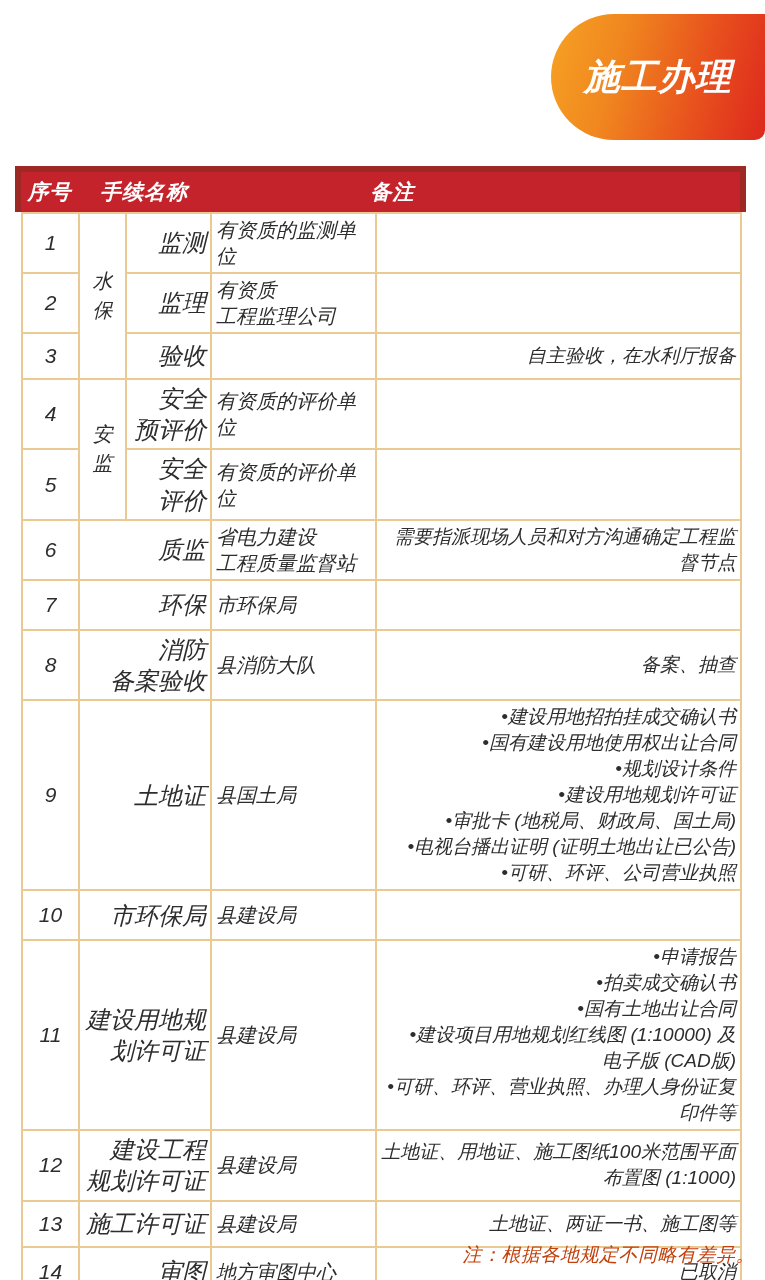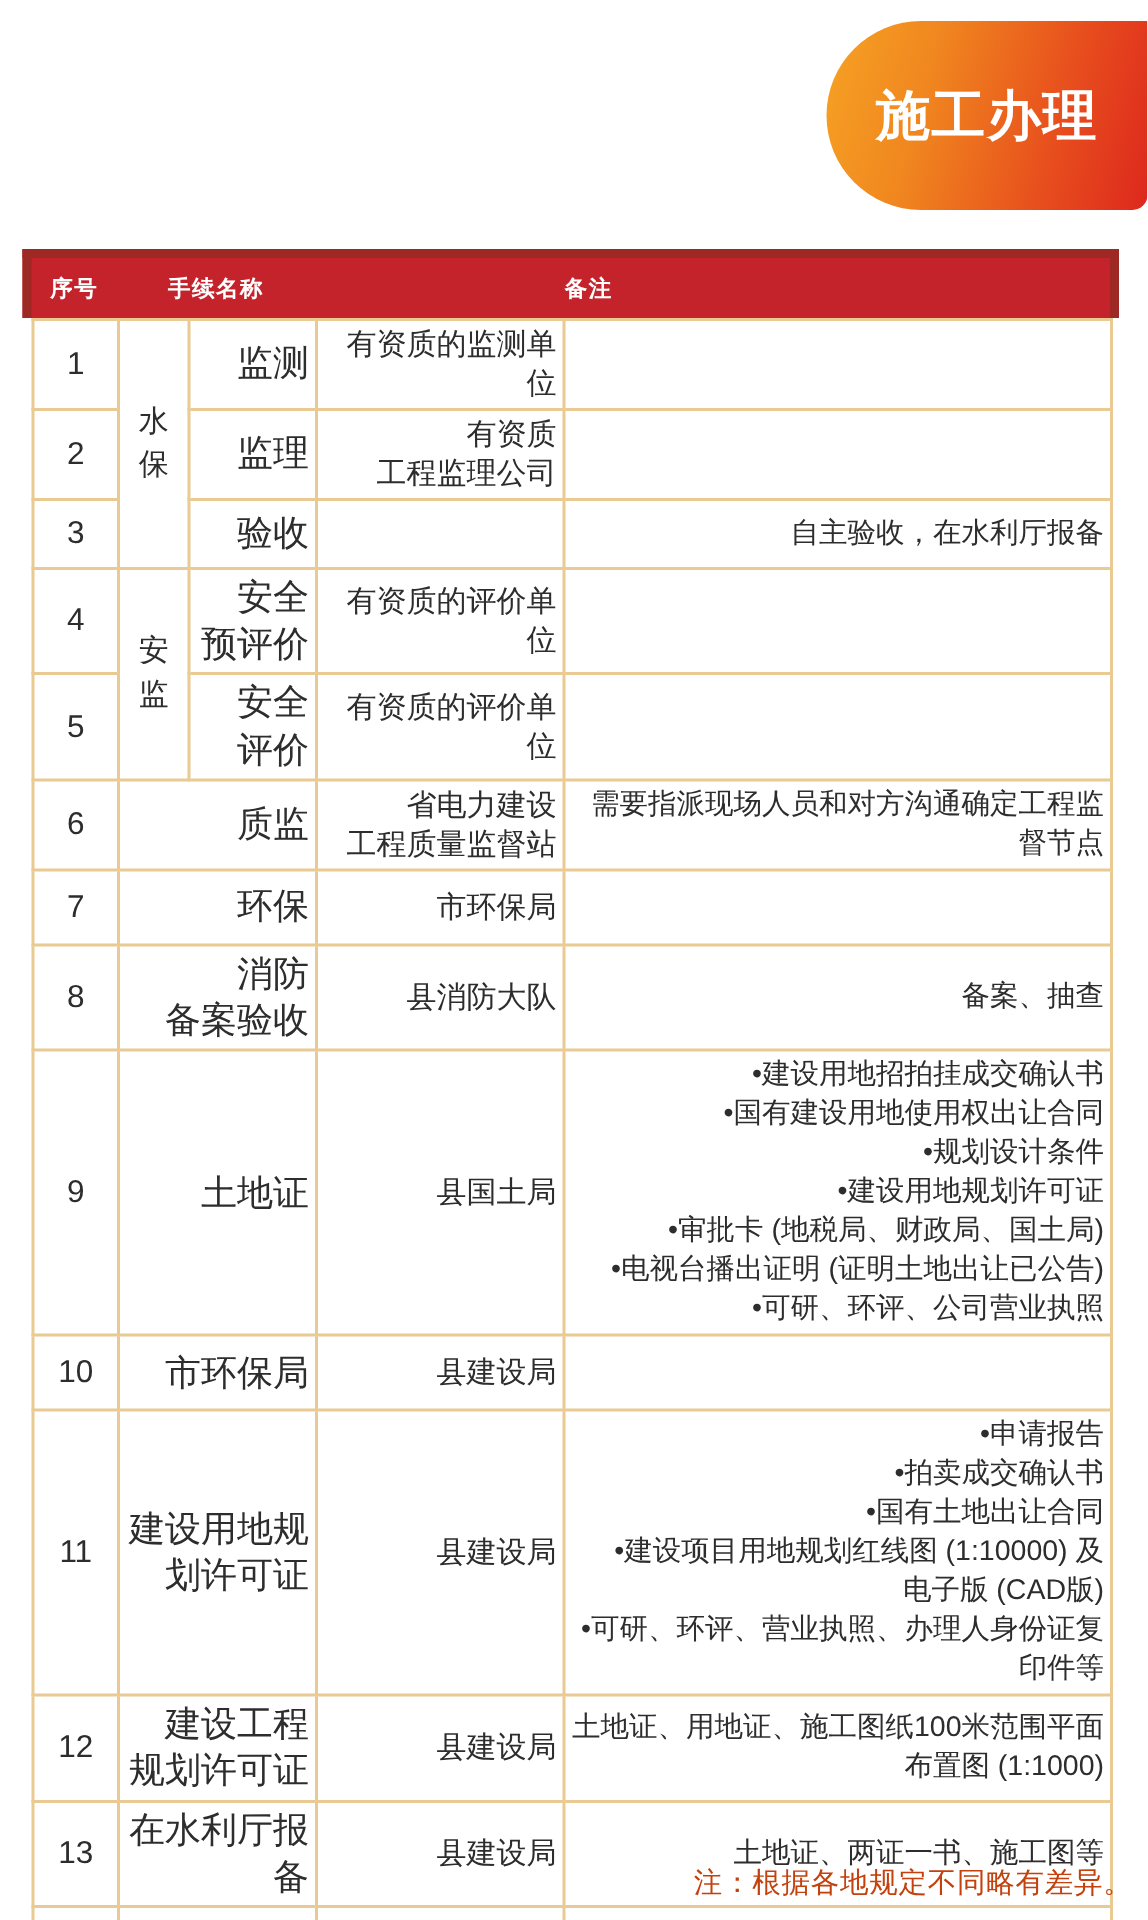--- a/index.html
+++ b/index.html
@@ -7,20 +7,21 @@
     padding: 0;
     background: #ffffff;
     font-family: "Liberation Sans", "DejaVu Sans", sans-serif;
   }
   .page {
     position: relative;
     width: 765px;
     height: 1280px;
     background: #ffffff;
     overflow: hidden;
+    font-style: italic;
   }
 
   
   .badge {
     position: absolute;
     top: 14px;
     right: 0;
     width: 214px;
     height: 126px;
     border-radius: 63px 0 10px 63px;
@@ -48,21 +49,21 @@
     margin: 0 -6px;
     border: 6px solid #9e2823;
     border-bottom: none;
     background: #c4232c;
     height: 40px;
     align-items: center;
   }
   .thead .hcell {
     color: #ffffff;
     font-weight: bold;
-    font-size: 15px;
+    font-size: 21px;
     text-align: center;
     letter-spacing: 1px;
   }
   .h-no     { width: 57px; }
   .h-name   { width: 132px; }
   .h-unit   { width: 165px; }
   .h-remark { width: 365px; }
 
   table.grid {
     width: 719px;
@@ -92,21 +93,21 @@
     word-break: break-all;
     line-height: 1.45;
     text-align: center;
   }
   td.name {
     text-align: right;
     font-size: 24px;
     line-height: 1.3;
   }
   td.unit {
-    text-align: right;
+    text-align: left;
     font-size: 20px;
     line-height: 1.3;
   }
   td.remark {
     text-align: right;
     font-size: 19px;
     line-height: 26px;
     padding: 6px 2px 6px 8px;
     margin-top: 12px;
   }
@@ -235,21 +236,21 @@
         </tr>
         <tr style="height:57px">
           <td class="no">12</td>
           <td class="name" colspan="2">建设工程
 规划许可证</td>
           <td class="unit">县建设局</td>
           <td class="remark">土地证、用地证、施工图纸100米范围平面布置图 (1:1000)</td>
         </tr>
         <tr style="height:46px">
           <td class="no">13</td>
-          <td class="name" colspan="2">在水利厅报备</td>
+          <td class="name" colspan="2">施工许可证</td>
           <td class="unit">县建设局</td>
           <td class="remark">土地证、两证一书、施工图等</td>
         </tr>
         <tr style="height:50px">
           <td class="no">14</td>
           <td class="name" colspan="2">审图</td>
           <td class="unit">地方审图中心</td>
           <td class="remark">已取消</td>
         </tr>
         <tr style="height:52px">

